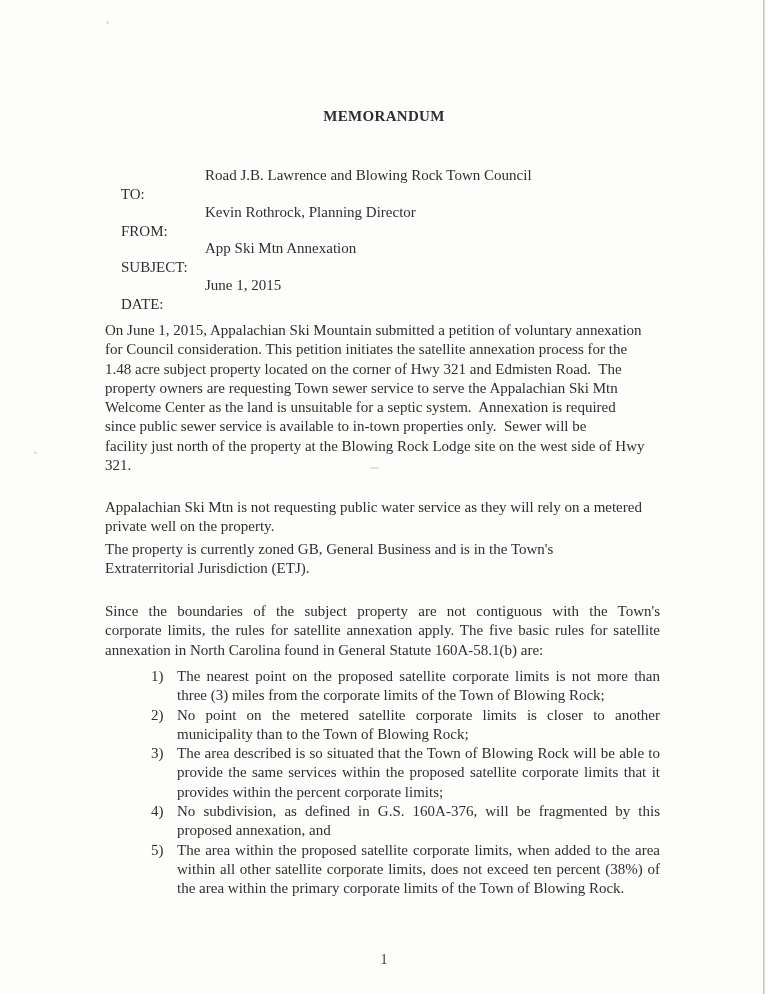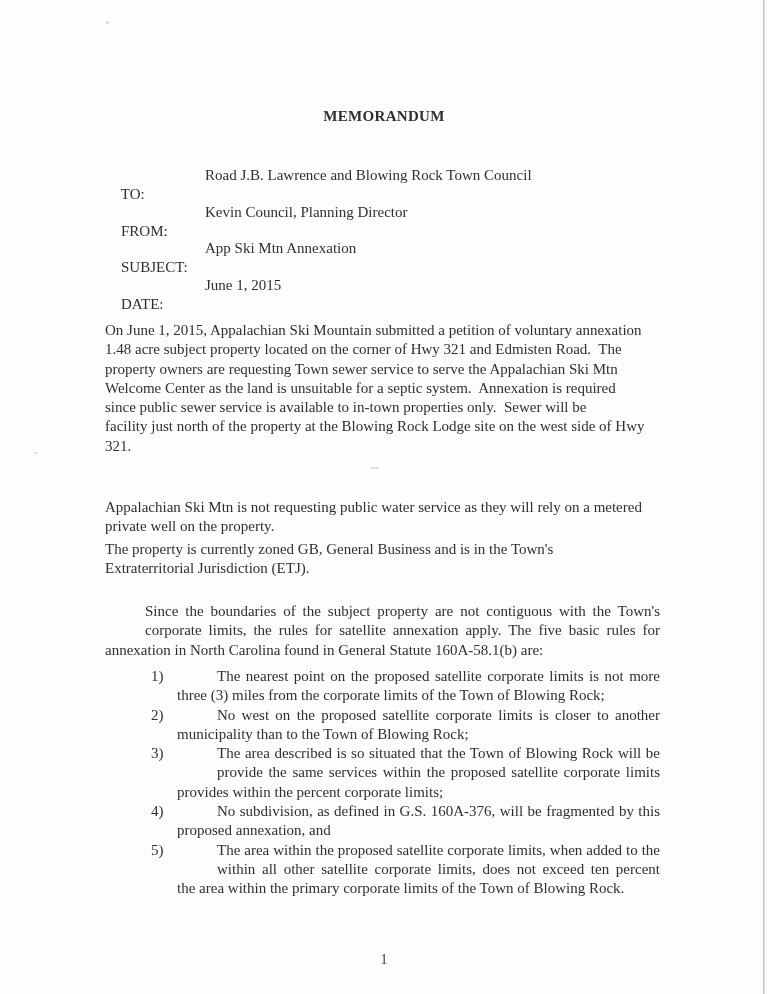--- a/index.html
+++ b/index.html
@@ -43,21 +43,20 @@
   .line {
     height: 19.3px;
     line-height: 19.3px;
     white-space: pre;
     overflow: hidden;
   }
   .line.j {
     white-space: normal;
     text-align: justify;
     text-align-last: justify;
-    margin-left: 40px;
   }
   .line.j::after { content: ""; display: inline-block; width: 100%; }
   .list {
     position: absolute;
     left: 105px;
     top: 667px;
     width: 555px;
     font-size: 15px;
     line-height: 19.3px;
   }
@@ -99,33 +98,34 @@
 <div class="page">
 
   <div class="title">MEMORANDUM</div>
 
   <div class="hrow" style="top:166px">
     <span class="hlabel">TO:</span>
     <span class="hvalue">Road J.B. Lawrence and Blowing Rock Town Council</span>
   </div>
   <div class="hrow" style="top:203px">
     <span class="hlabel">FROM:</span>
-    <span class="hvalue">Kevin Council, Planning Director</span>
+    <span class="hvalue">Kevin Rothrock, Planning Director</span>
   </div>
   <div class="hrow" style="top:239px">
     <span class="hlabel">SUBJECT:</span>
     <span class="hvalue">App Ski Mtn Annexation</span>
   </div>
   <div class="hrow" style="top:276px">
     <span class="hlabel">DATE:</span>
     <span class="hvalue">June 1, 2015</span>
   </div>
 
   <div class="par" style="top:321px">
       <div class="line">On June 1, 2015, Appalachian Ski Mountain submitted a petition of voluntary annexation</div>
+      <div class="line">for Council consideration. This petition initiates the satellite annexation process for the</div>
       <div class="line">1.48 acre subject property located on the corner of Hwy 321 and Edmisten Road.  The</div>
       <div class="line">property owners are requesting Town sewer service to serve the Appalachian Ski Mtn</div>
       <div class="line">Welcome Center as the land is unsuitable for a septic system.  Annexation is required</div>
       <div class="line">since public sewer service is available to in-town properties only.  Sewer will be</div>
       <div class="line">facility just north of the property at the Blowing Rock Lodge site on the west side of Hwy</div>
       <div class="line">321.</div>
     </div>
   <div class="par" style="top:498px">
       <div class="line">Appalachian Ski Mtn is not requesting public water service as they will rely on a metered</div>
       <div class="line">private well on the property.</div>
@@ -144,21 +144,21 @@
     <div class="li">
       <span class="num">1)</span>
       <div class="li-lines just">
           <div class="line j">The nearest point on the proposed satellite corporate limits is not more than</div>
           <div class="line">three (3) miles from the corporate limits of the Town of Blowing Rock;</div>
         </div>
     </div>
     <div class="li">
       <span class="num">2)</span>
       <div class="li-lines just">
-          <div class="line j">No west on the proposed satellite corporate limits is closer to another</div>
+          <div class="line j">No point on the metered satellite corporate limits is closer to another</div>
           <div class="line">municipality than to the Town of Blowing Rock;</div>
         </div>
     </div>
     <div class="li">
       <span class="num">3)</span>
       <div class="li-lines just">
           <div class="line j">The area described is so situated that the Town of Blowing Rock will be able to</div>
           <div class="line j">provide the same services within the proposed satellite corporate limits that it</div>
           <div class="line">provides within the percent corporate limits;</div>
         </div>

